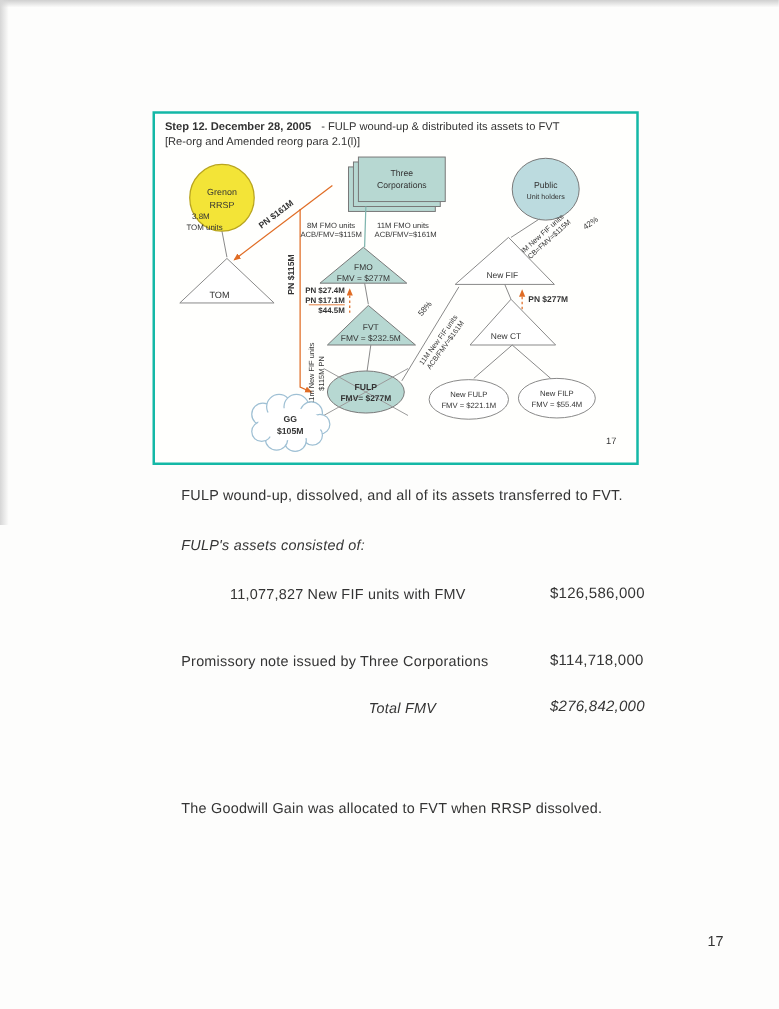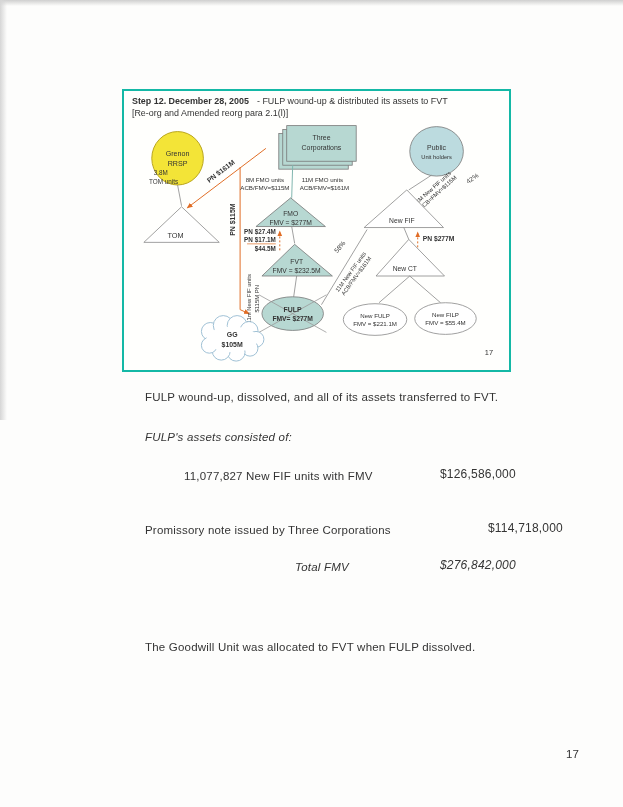--- a/index.html
+++ b/index.html
@@ -161,20 +161,20 @@
 </svg>
 </div>
 
 <div class="bodytext" style="left:97px; top:391px;">FULP wound-up, dissolved, and all of its assets transferred to FVT.</div>
 <div class="bodytext" style="left:97px; top:431px;font-style:italic;">FULP's assets consisted of:</div>
 
 <div class="bodytext" style="left:103px; top:470px;margin-left:33px;">11,077,827 New FIF units with FMV</div>
 <div class="bodytext value" style="left:392px; top:467px;">$126,586,000</div>
 
 <div class="bodytext" style="left:97px; top:524px;">Promissory note issued by Three Corporations</div>
-<div class="bodytext value" style="left:392px; top:521px;margin-left:48px;">$114,718,000</div>
+<div class="bodytext value" style="left:392px; top:521px;">$114,718,000</div>
 
 <div class="bodytext" style="left:247px; top:561px;font-style:italic;">Total FMV</div>
 <div class="bodytext value" style="left:392px; top:558px;font-style:italic;">$276,842,000</div>
 
-<div class="bodytext" style="left:97px; top:641px;">The Goodwill Unit was allocated to FVT when FULP dissolved.</div>
+<div class="bodytext" style="left:97px; top:641px;">The Goodwill Gain was allocated to FVT when RRSP dissolved.</div>
 
 <div class="pageno">17</div>
 
 </body></html>

